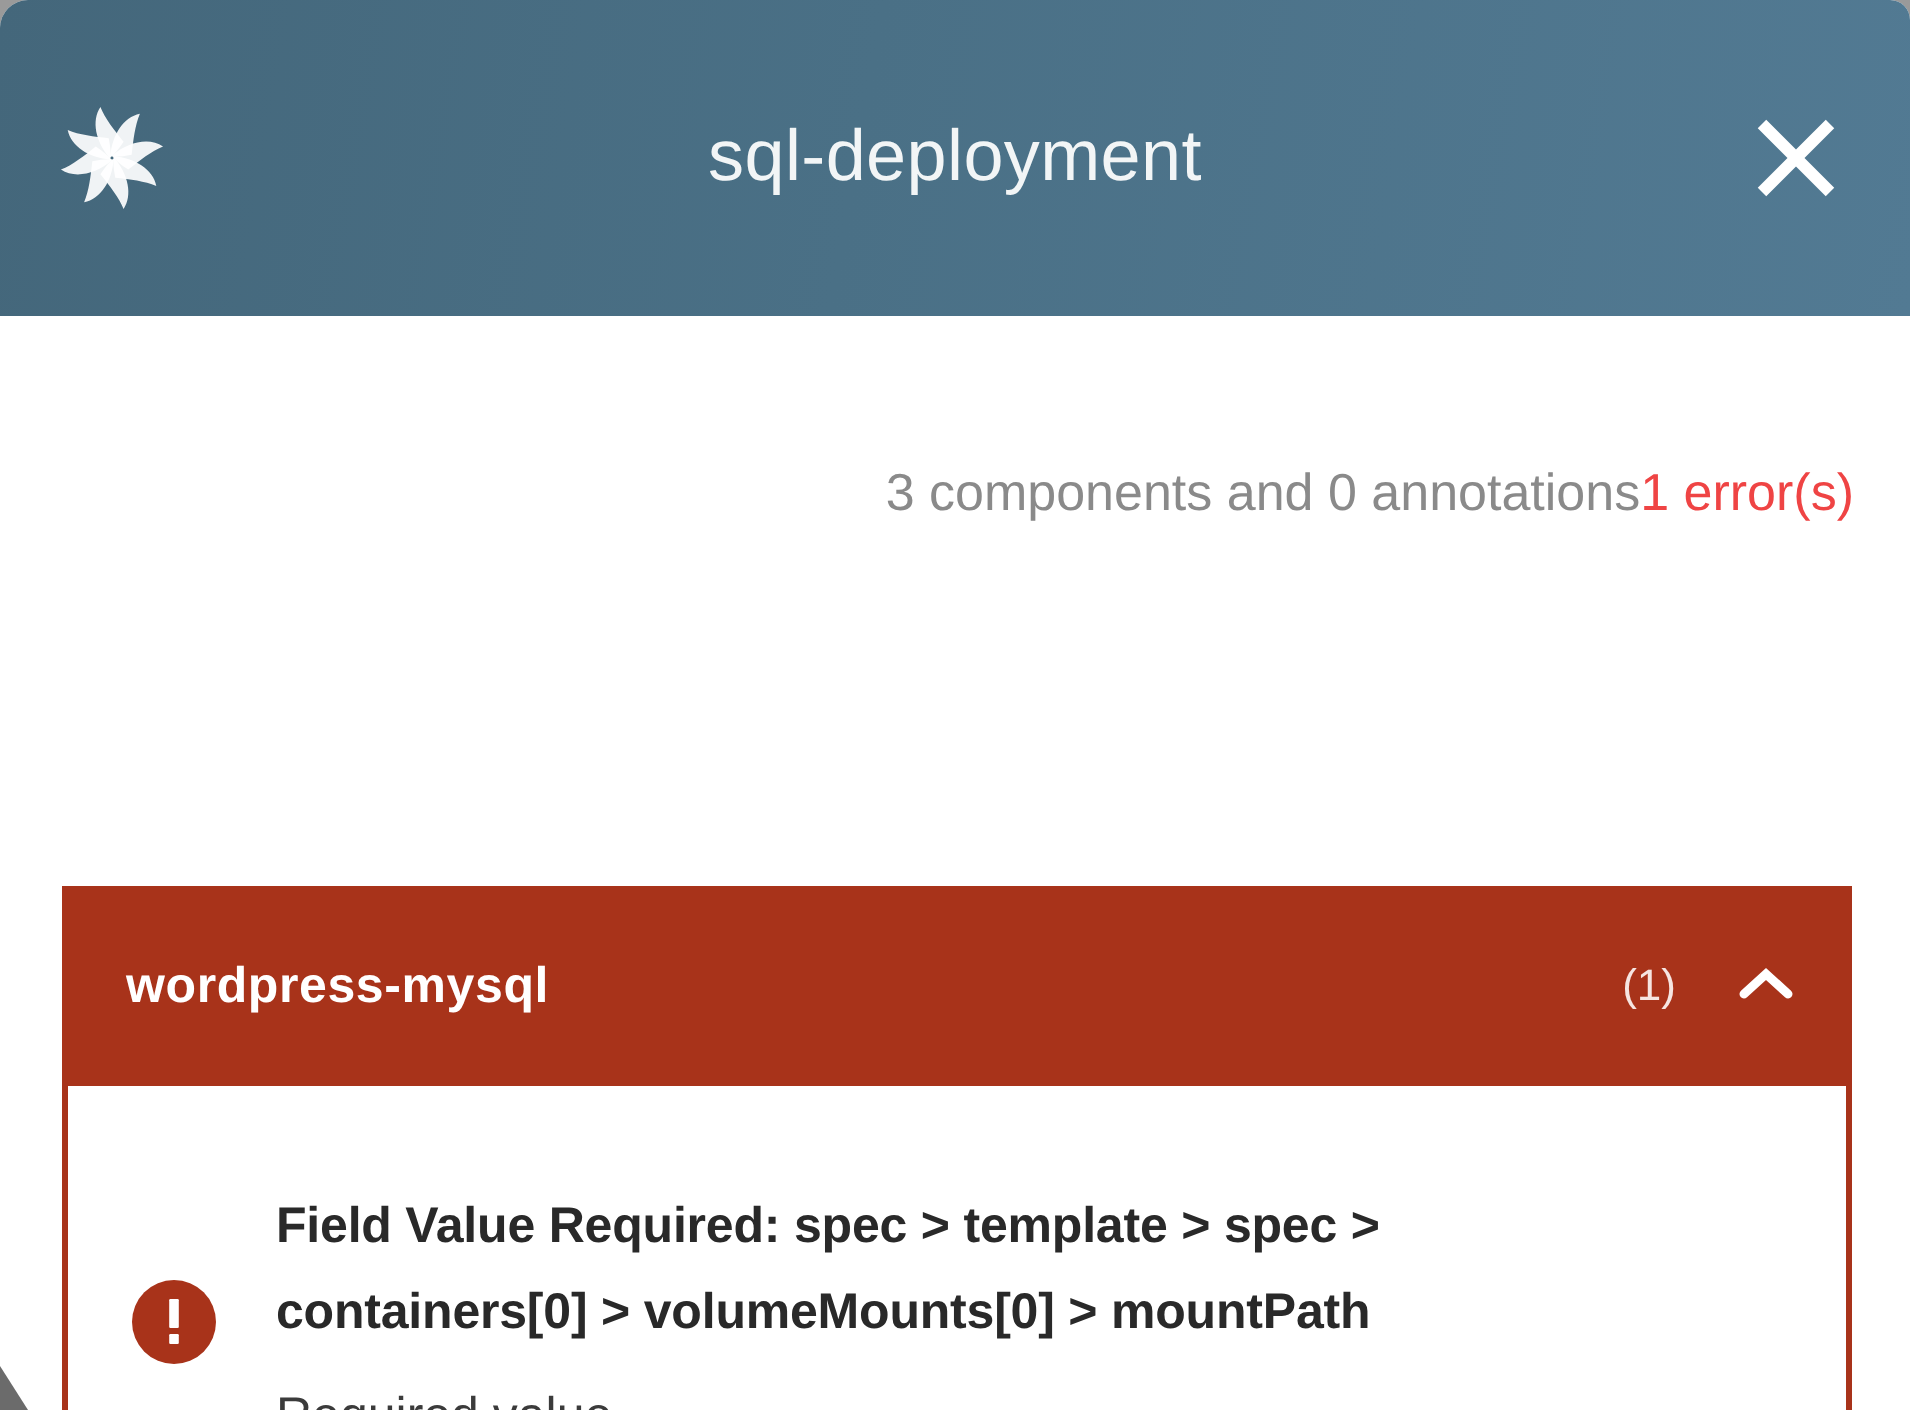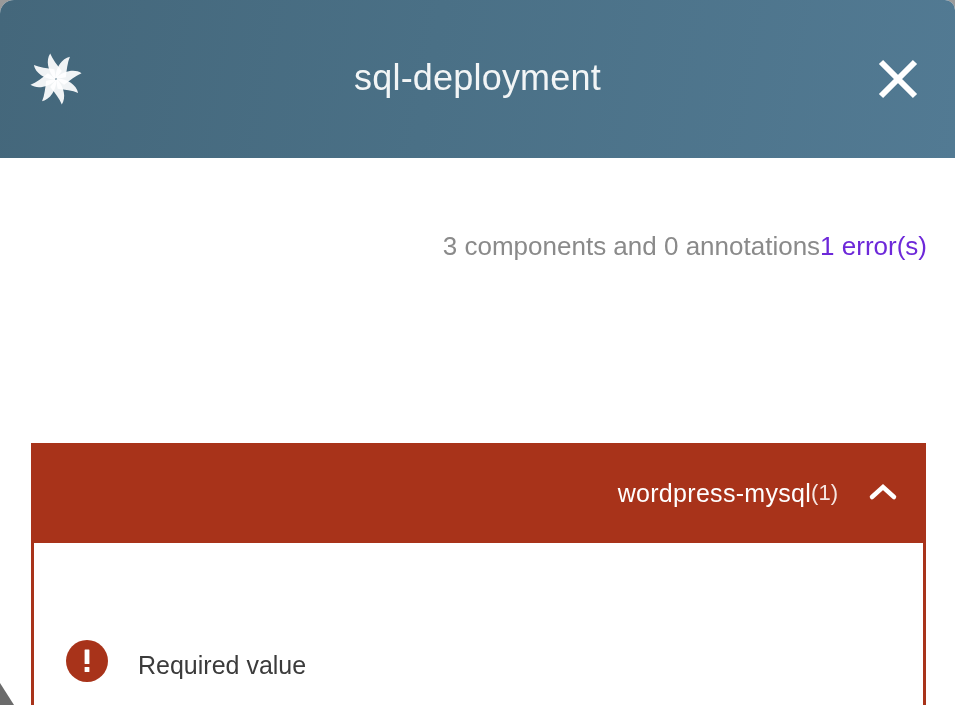--- a/index.html
+++ b/index.html
@@ -106,21 +106,21 @@
   .summary-text {
     font-size: 26px;
     color: #8a8a8a;
     font-weight: 400;
     line-height: 34px;
     white-space: nowrap;
   }
 
   .error-count {
     font-size: 26px;
-    color: #6d28d9;
+    color: #ef4444;
     font-weight: 400;
     line-height: 34px;
     white-space: nowrap;
   }
 
   
   .accordion {
     position: absolute;
     left: 31px;
     top: 285px;
@@ -135,24 +135,23 @@
     padding: 0 26px 0 32px;
     cursor: pointer;
     user-select: none;
     box-sizing: border-box;
   }
 
   .accordion-title {
     flex: 1 1 auto;
     color: #ffffff;
     font-size: 25px;
-    font-weight: 400;
+    font-weight: 700;
     letter-spacing: 0.3px;
     white-space: nowrap;
-    text-align: right;
   }
 
   .accordion-count {
     color: #f6e5e1;
     font-size: 22px;
     font-weight: 400;
     margin-right: 28px;
     white-space: nowrap;
   }
 
@@ -286,20 +285,21 @@
 
       <div class="accordion-panel">
         <div class="error-item">
           <div class="error-badge">
             <svg width="42" height="42" viewBox="0 0 42 42" aria-hidden="true">
               <rect x="18.6" y="9.5" width="4.8" height="14.5" rx="0.6" fill="#ffffff"></rect>
               <rect x="18.6" y="27" width="4.8" height="5" rx="0.6" fill="#ffffff"></rect>
             </svg>
           </div>
           <div class="error-text-block">
+            <div class="error-title">Field Value Required: spec &gt; template &gt; spec &gt; containers[0] &gt; volumeMounts[0] &gt; mountPath</div>
             <div class="error-detail">Required value</div>
           </div>
         </div>
       </div>
 
     </div>
   </div>
 
   <span class="corner-artifact">
     <svg width="16" height="22" viewBox="0 0 16 22" aria-hidden="true">

